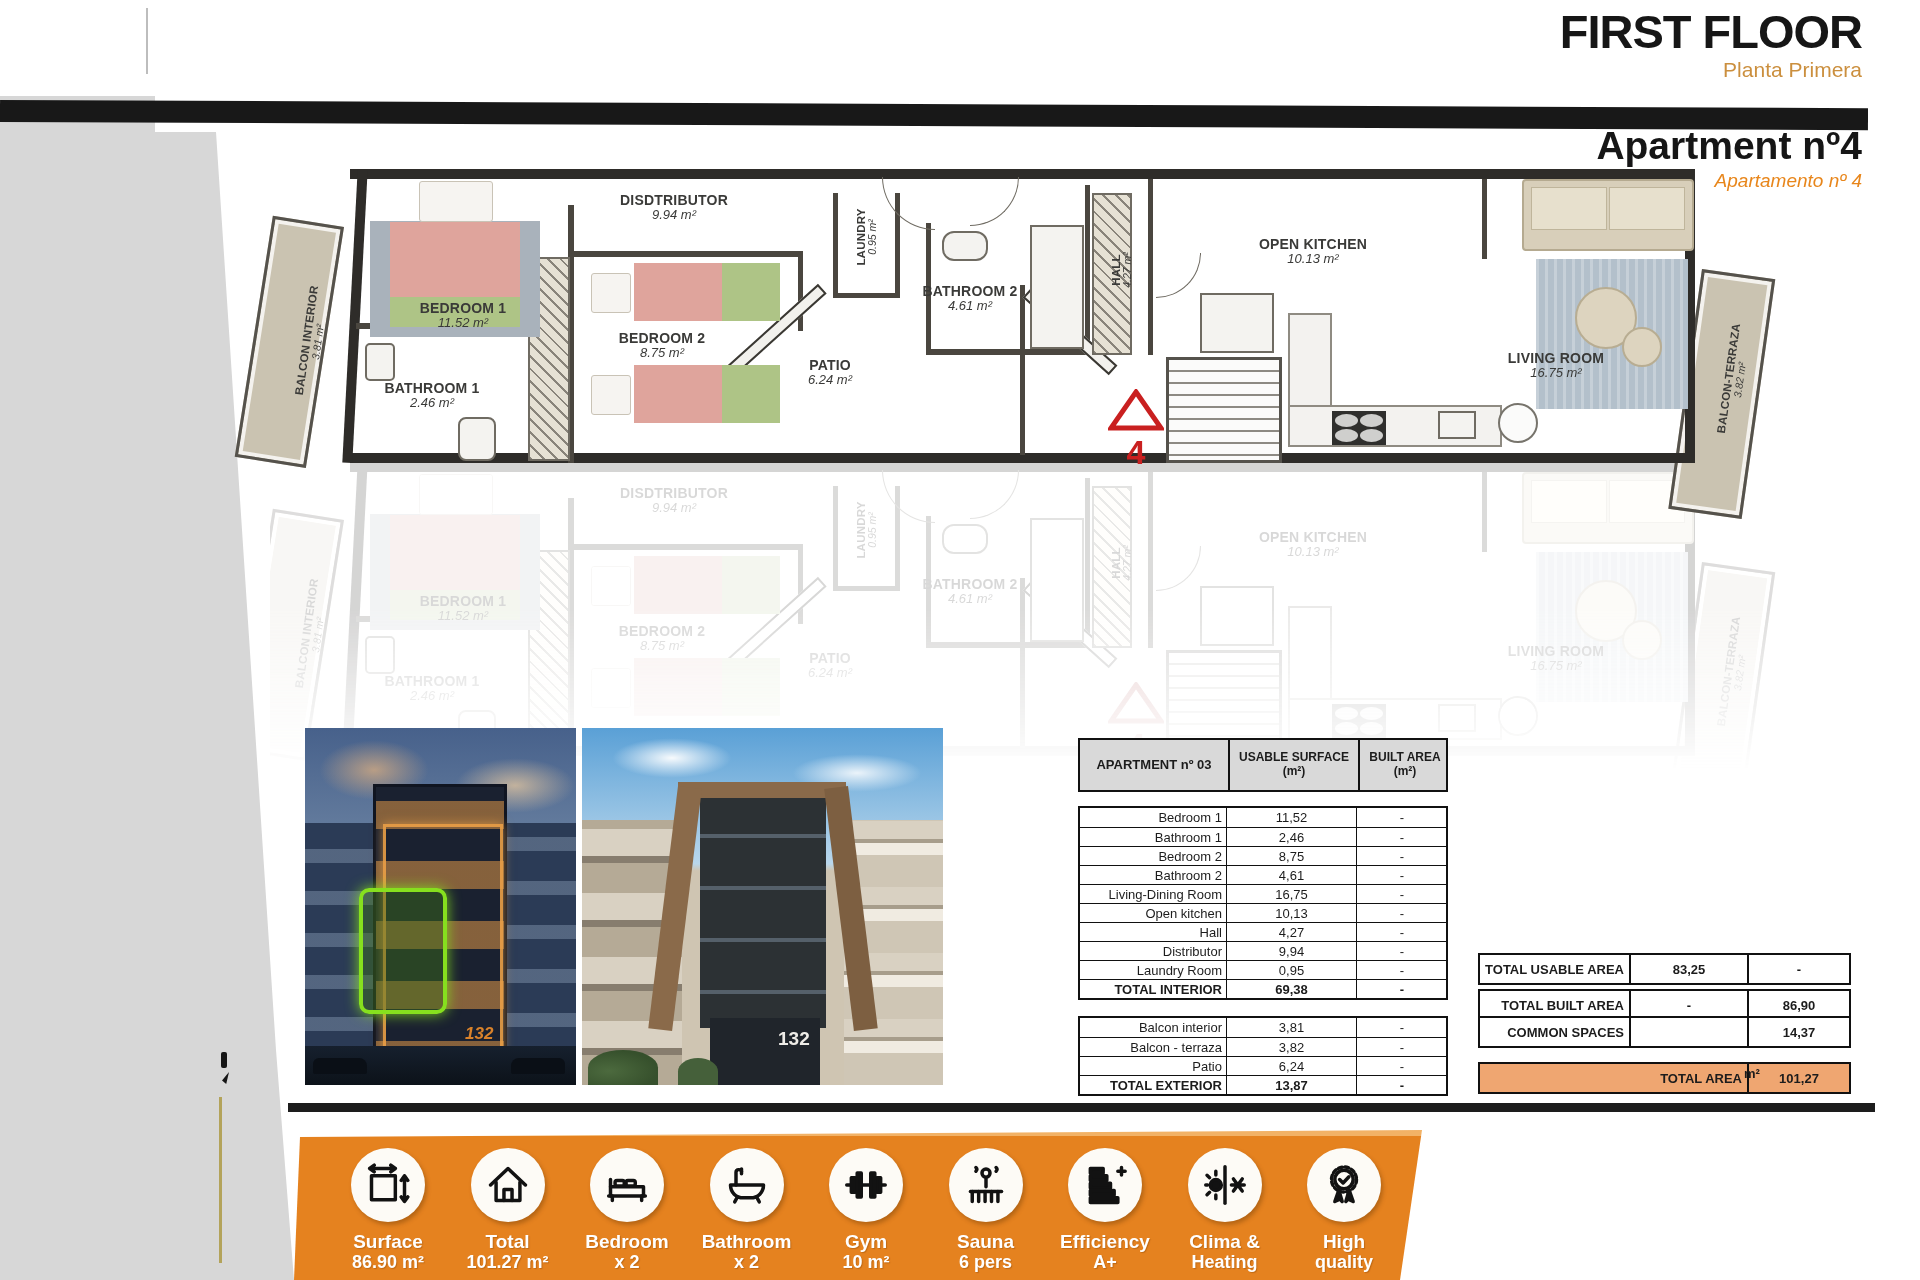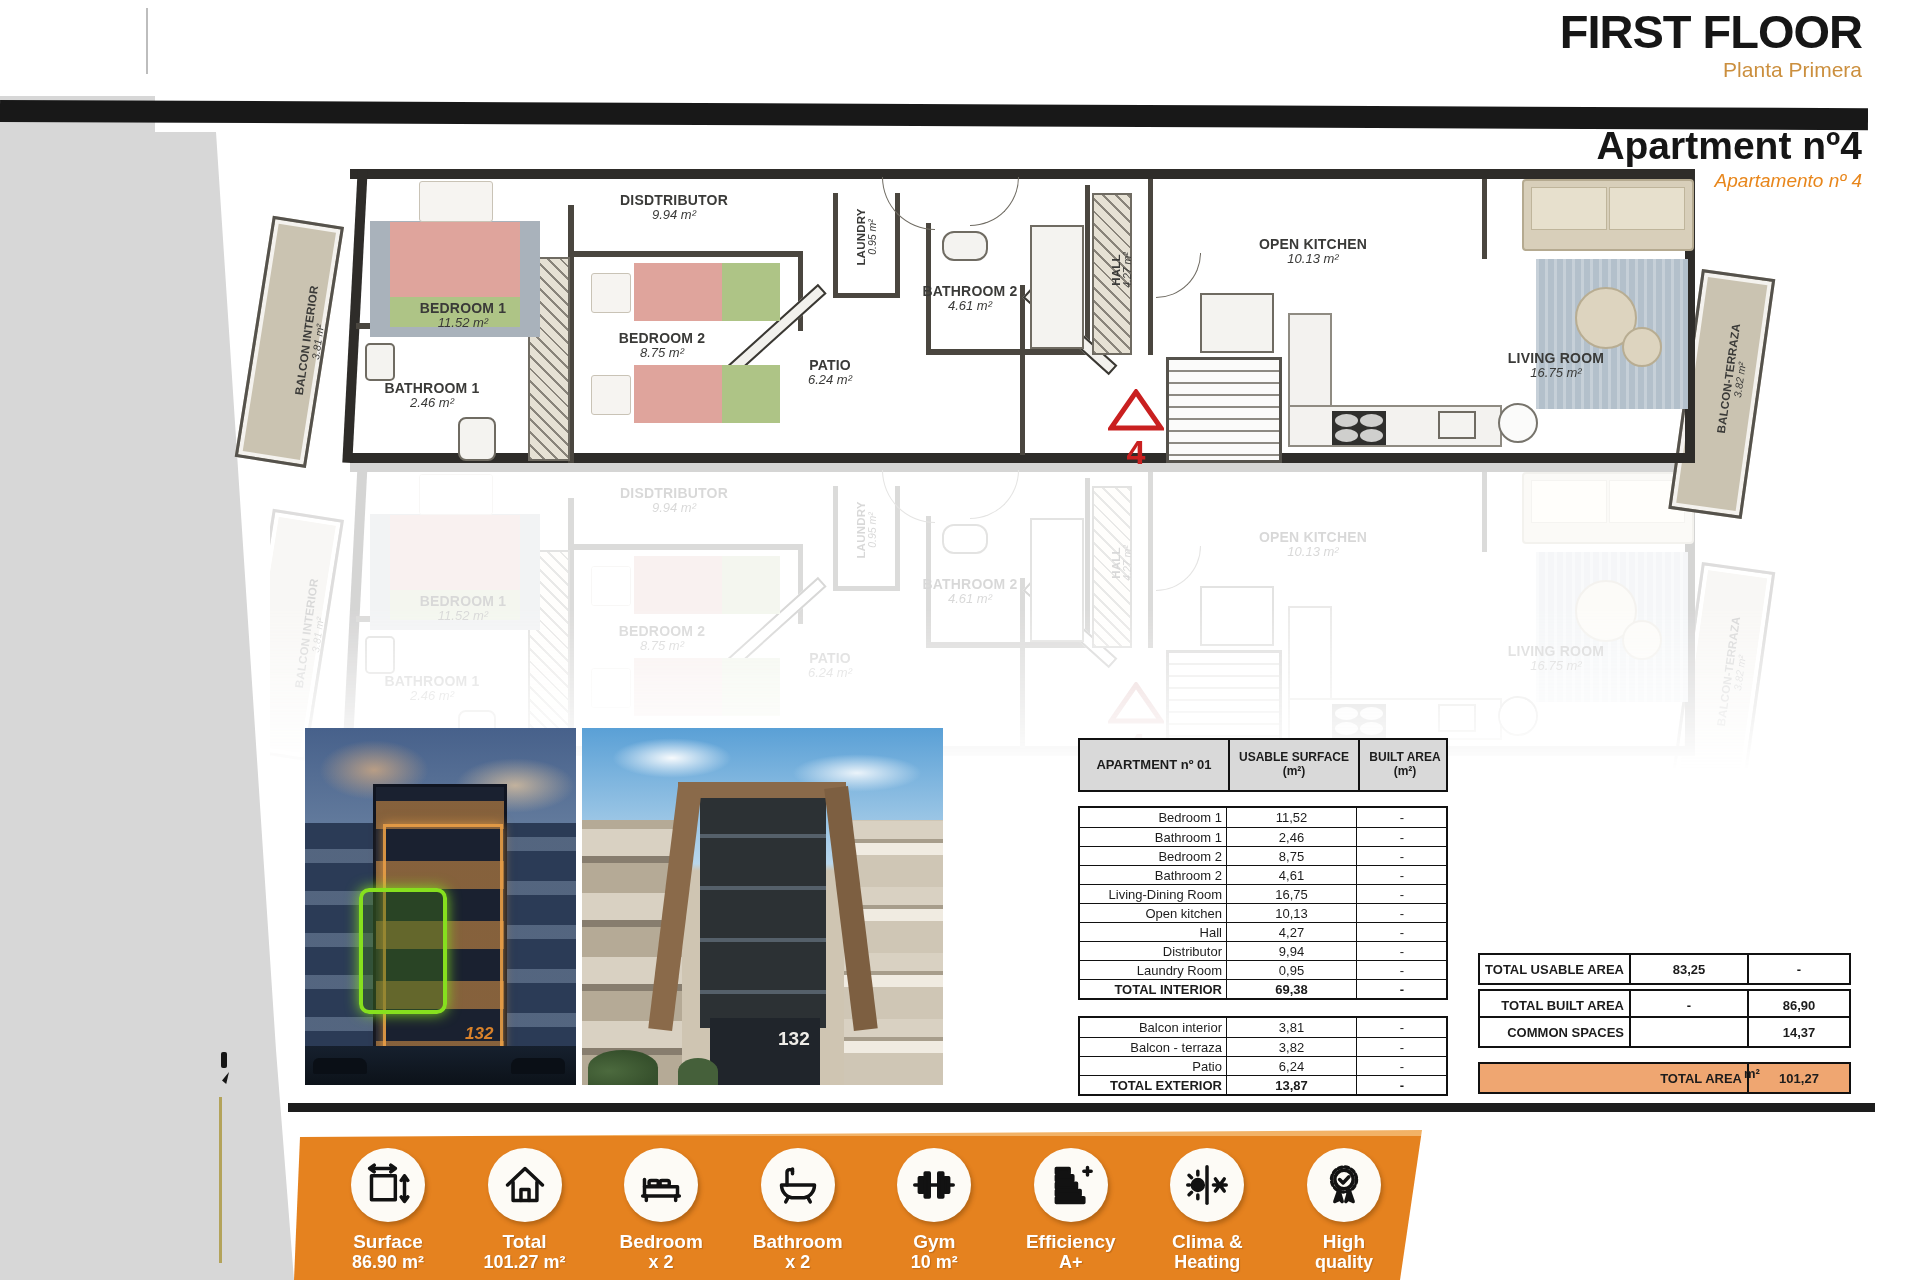--- a/index.html
+++ b/index.html
@@ -428,21 +428,21 @@
     <div class="abs" style="left:96px;top:58px;width:24px;height:244px;background:#8a6a4a;transform:rotate(7deg);transform-origin:top left;"></div>
     <div class="abs" style="left:242px;top:58px;width:24px;height:244px;background:#7d5f41;transform:rotate(-7deg);transform-origin:top right;"></div>
     <div class="abs" style="left:128px;top:290px;width:110px;height:67px;background:#20252b;"></div>
     <div class="sign" style="left:196px;top:300px;color:#efede8;font-size:19px;font-style:normal;">132</div>
     <div class="abs" style="left:6px;top:322px;width:70px;height:35px;background:radial-gradient(ellipse at 30% 60%,#4c6a3e,#36502c 70%);border-radius:50% 50% 0 0;"></div>
     <div class="abs" style="left:96px;top:330px;width:40px;height:27px;background:#45603a;border-radius:50% 50% 0 0;"></div>
   </div>
 
   <div class="abs atable">
     <div class="at-head">
-      <div>APARTMENT nº 01</div>
+      <div>APARTMENT nº 03</div>
       <div class="two">USABLE SURFACE
 (m²)</div>
       <div class="two">BUILT AREA
 (m²)</div>
     </div>
     <div class="at-body" id="interior-body">
         <div class="at-row">
           <div>Bedroom 1</div>
           <div>11,52</div>
           <div>-</div>
@@ -600,20 +600,33 @@
               <rect x="17.8" y="8" width="2.2" height="8" fill="#121212"></rect>
               <rect x="14.6" y="5.5" width="2.2" height="13" fill="#121212"></rect>
             </svg>
           </div>
           <div class="l1">Gym</div>
           <div class="l2">10 m²</div>
         </div>
         <div class="feat">
           <div class="circ">
             <svg width="44" height="44" viewBox="0 0 24 24" fill="none" stroke="#121212" stroke-width="1.9" stroke-linecap="round" stroke-linejoin="round">
+              <circle cx="12" cy="5.5" r="2.2"></circle>
+              <path d="M12 8v5"></path>
+              <path d="M3.5 15.5h17"></path>
+              <path d="M4.5 15.5V21M8 15.5V21M11.5 15.5V21M15 15.5V21M18.5 15.5V21"></path>
+              <path d="M6.5 2.5q1 1 0 2M17.5 2.5q1 1 0 2"></path>
+            </svg>
+          </div>
+          <div class="l1">Sauna</div>
+          <div class="l2">6 pers</div>
+        </div>
+        <div class="feat">
+          <div class="circ">
+            <svg width="44" height="44" viewBox="0 0 24 24" fill="none" stroke="#121212" stroke-width="1.9" stroke-linecap="round" stroke-linejoin="round">
               <rect x="4" y="3" width="7" height="2.6" fill="#121212"></rect>
               <rect x="4" y="7" width="9" height="2.6" fill="#121212"></rect>
               <rect x="4" y="11" width="11" height="2.6" fill="#121212"></rect>
               <rect x="4" y="15" width="13" height="2.6" fill="#121212"></rect>
               <rect x="4" y="19" width="15" height="2.6" fill="#121212"></rect>
               <path d="M19 4.5h4M21 2.5v4"></path>
             </svg>
           </div>
           <div class="l1">Efficiency</div>
           <div class="l2">A+</div>

